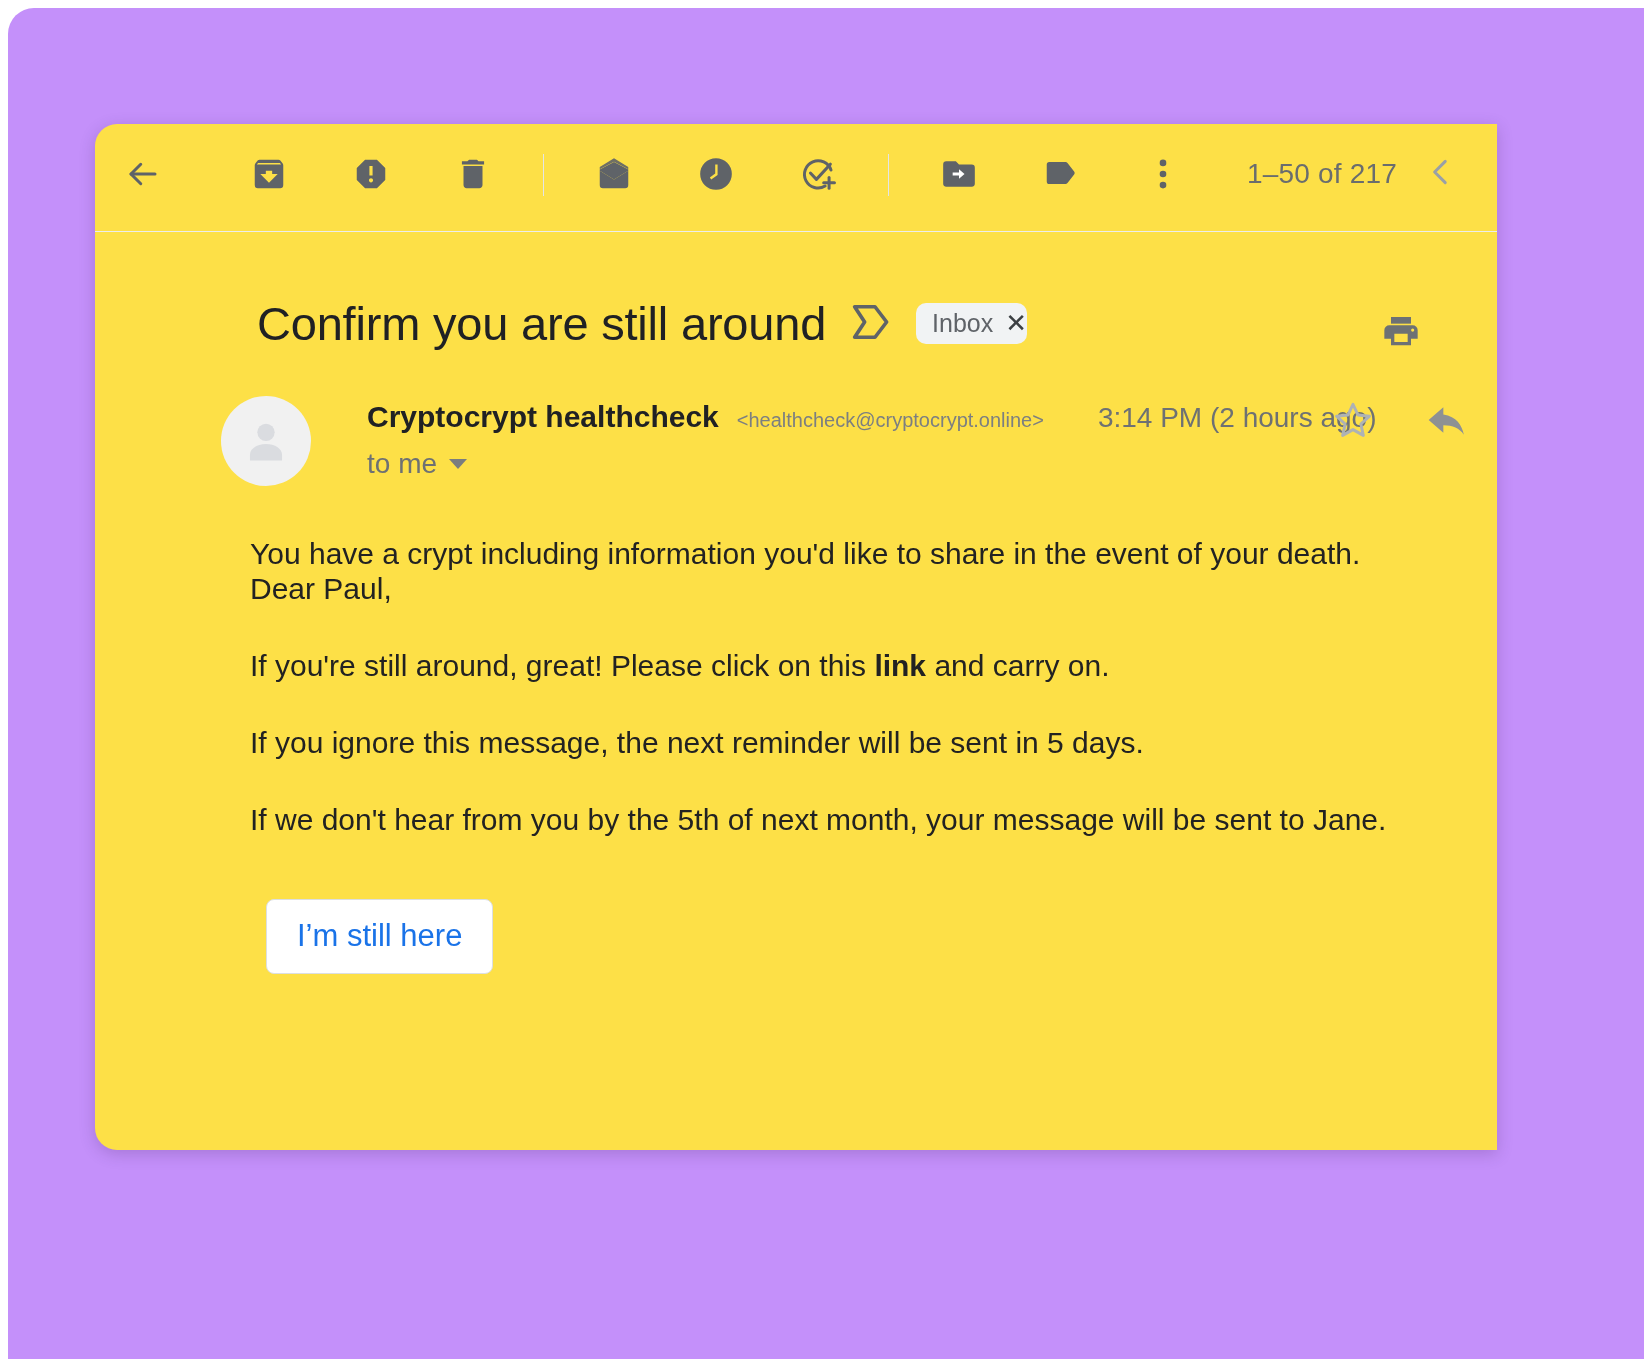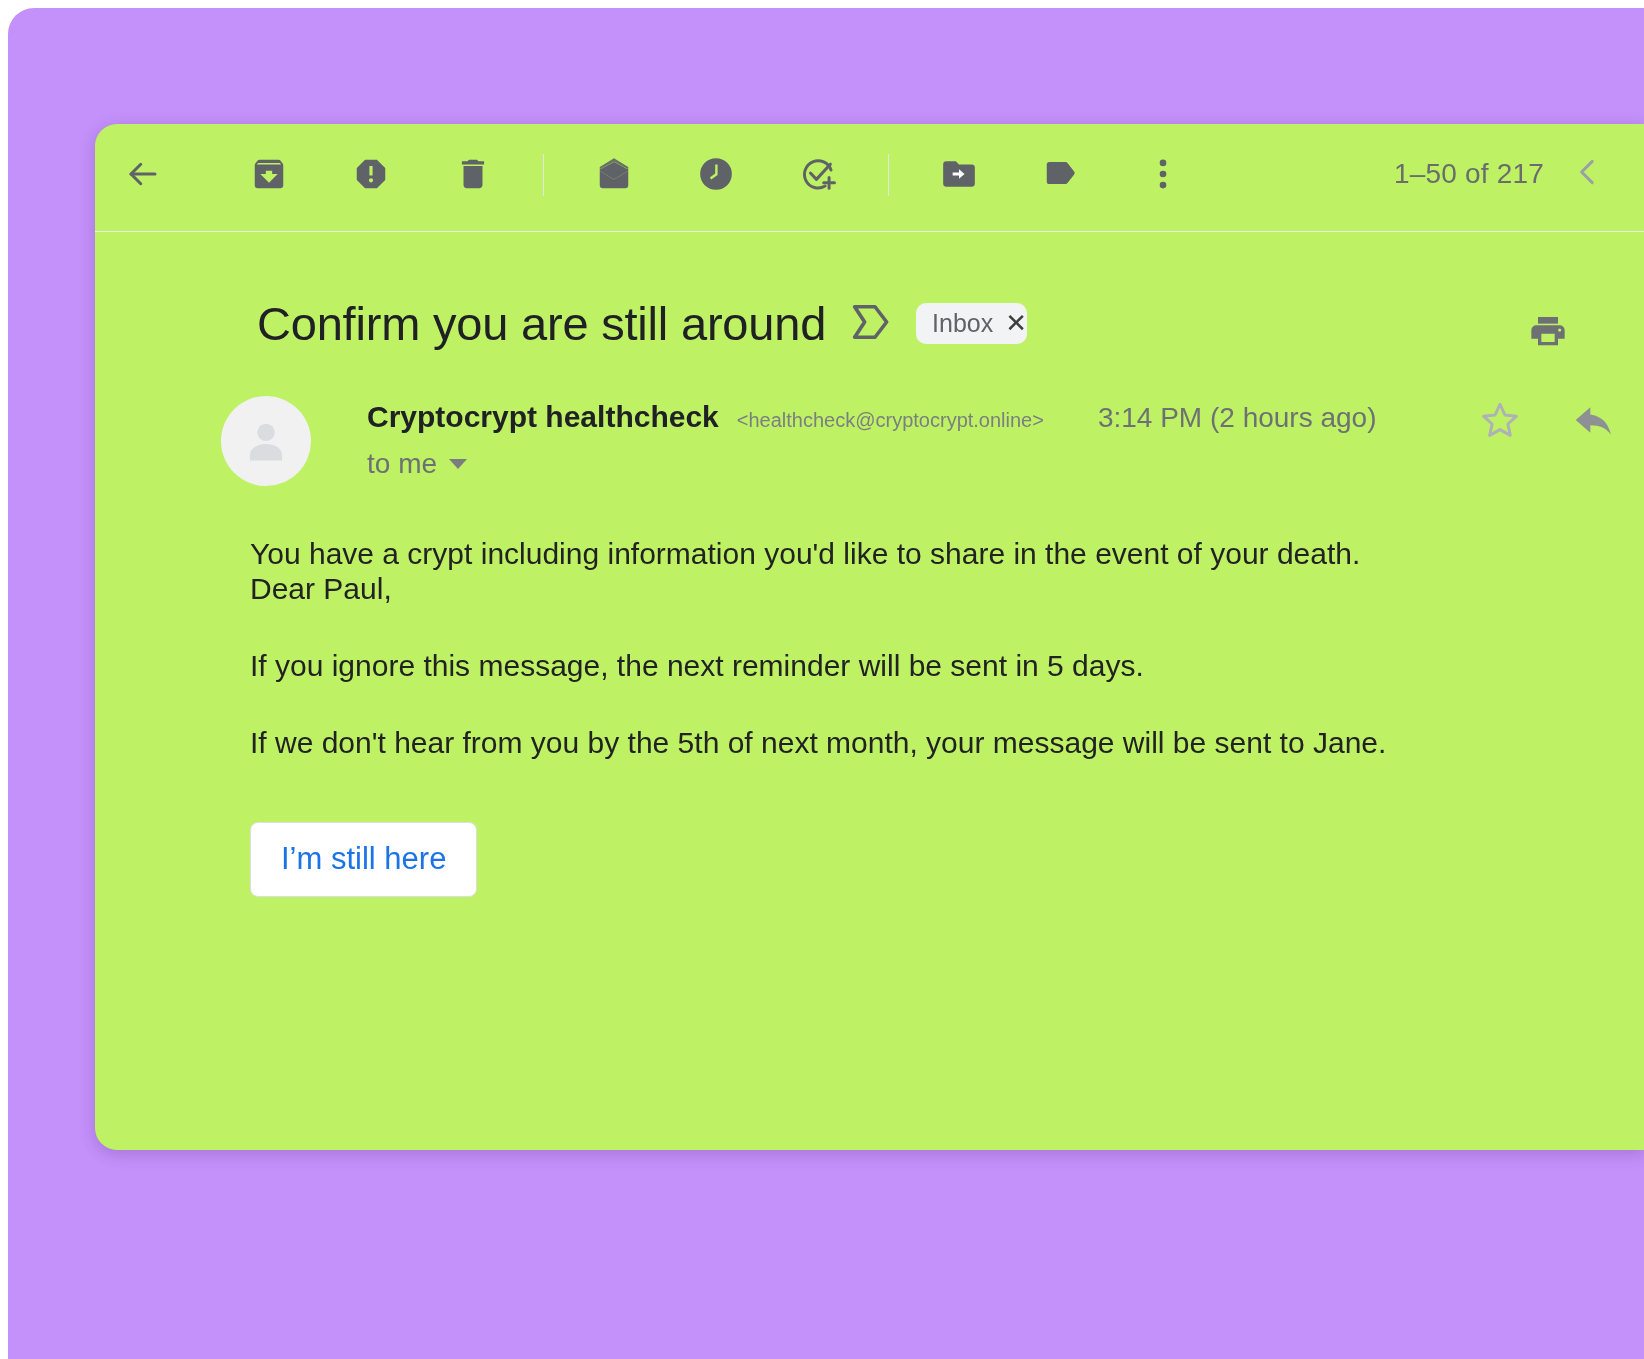--- a/index.html
+++ b/index.html
@@ -33,23 +33,23 @@
     height: 1351px;
     background: #c490fa;
     border-top-left-radius: 26px;
   }
 
   
   #mail-card {
     position: absolute;
     left: 95px;
     top: 124px;
-    width: 1549px;
+    width: 1402px;
     height: 1026px;
-    background: #bef264;
+    background: #fde047;
     border-top-left-radius: 22px;
     border-bottom-left-radius: 22px;
     box-shadow: 0 4px 16px rgba(60,30,90,0.22);
     overflow: hidden;
   }
 
   
   #toolbar {
     position: relative;
     height: 108px;
@@ -243,21 +243,21 @@
     font-size: 30px;
     line-height: 1.17;
     color: #222222;
   }
   #mail-body p { margin: 0 0 42px 0; }
   #mail-body p.tight { margin-bottom: 0; }
   #mail-body .greet-block { margin-bottom: 42px; }
   #mail-body .greet-block div { margin: 0; }
   #mail-body b { font-weight: 700; }
 
-  #cta-wrap { margin-top: 62px; }
+  #cta-wrap { margin-top: 62px; margin-left: 16px; }
 
   #cta-button {
     display: inline-block;
     border: 1px solid #dcdfe1;
     border-radius: 8px;
     background: #ffffff;
     color: #1a73e8;
     font-size: 31px;
     font-weight: 500;
     padding: 20px 30px 22px 30px;
@@ -445,20 +445,21 @@
         </div>
       </div>
     </div>
 
     <div id="mail-body">
       <div class="greet-block">
         <div>You have a crypt including information you'd like to share in the event of your death.</div>
         <div>Dear Paul,</div>
       </div>
 
+      <p><span>If you're still around, great! Please click on this </span><b>link</b><span> and carry on.</span></p>
 
       <p>If you ignore this message, the next reminder will be sent in 5 days.</p>
 
       <p class="tight">If we don't hear from you by the 5th of next month, your message will be sent to Jane.</p>
 
       <div id="cta-wrap">
         <button id="cta-button">I’m still here</button>
       </div>
     </div>
 

